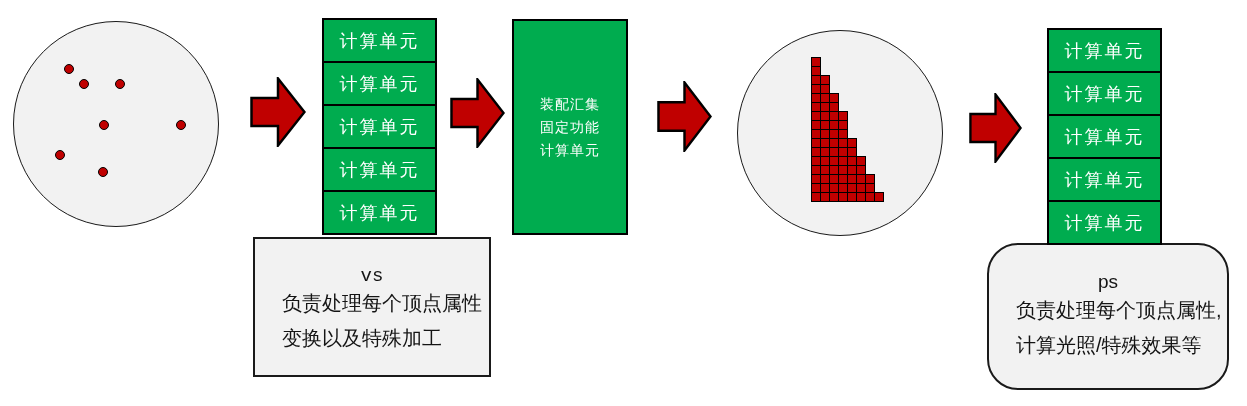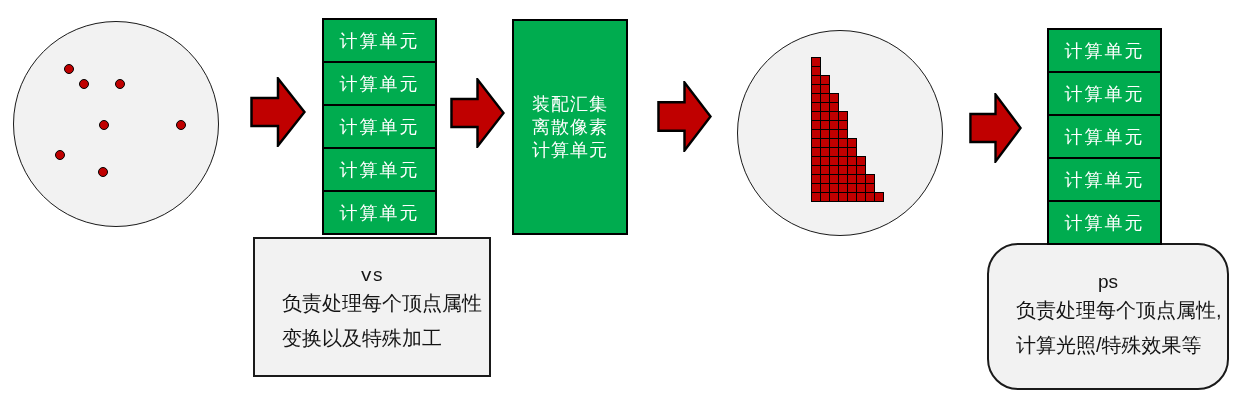--- a/index.html
+++ b/index.html
@@ -77,21 +77,21 @@
     position: absolute;
     left: 512px; top: 19px; width: 116px; height: 216px;
     background: var(--green, #00ac4f);
     border: 2px solid #000;
     box-sizing: border-box;
     display: flex; flex-direction: column;
     align-items: center; justify-content: center;
   }
   .bigbox-line {
     color: var(--unit_text, #fff);
-    font-size: 18px;
+    font-size: 14px;
     line-height: 23px;
     letter-spacing: 1px;
     white-space: nowrap;
   }
 
   
   .note {
     position: absolute;
     background: var(--note_fill, #f2f2f2);
     border: 2px solid #1a1a1a;
@@ -151,21 +151,21 @@
         <span class="unit-label">计算单元</span>
       </div>
     </div>
 
   <svg class="arrow" id="arrow-2" viewBox="0 0 56 70" preserveAspectRatio="none">
     <polygon points="1.5,21 28,21 28,1.5 54.5,35 28,68.5 28,49 1.5,49"></polygon>
   </svg>
 
   <div class="bigbox">
     <div class="bigbox-line">装配汇集</div>
-    <div class="bigbox-line">离散像素</div>
+    <div class="bigbox-line">固定功能</div>
     <div class="bigbox-line">计算单元</div>
   </div>
 
   <svg class="arrow" id="arrow-3" viewBox="0 0 56 70" preserveAspectRatio="none">
     <polygon points="1.5,21 28,21 28,1.5 54.5,35 28,68.5 28,49 1.5,49"></polygon>
   </svg>
 
   <div class="circle" id="raster-circle">
     <div class="pixel-grid">
         <div class="pixel-row">

